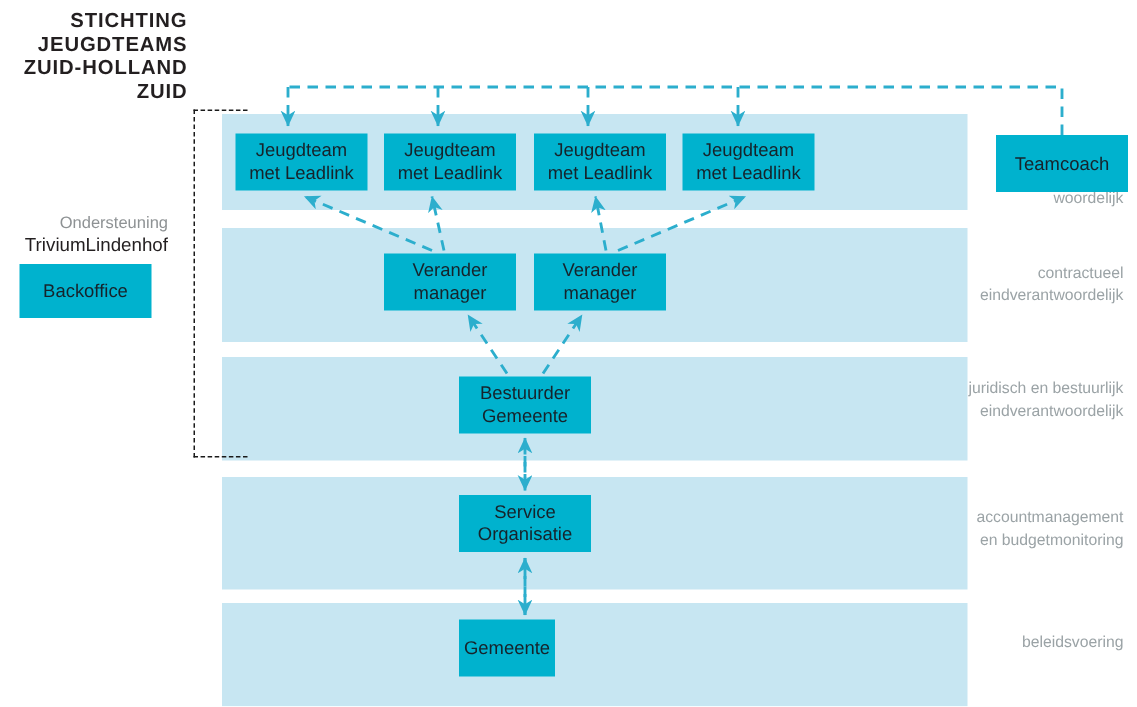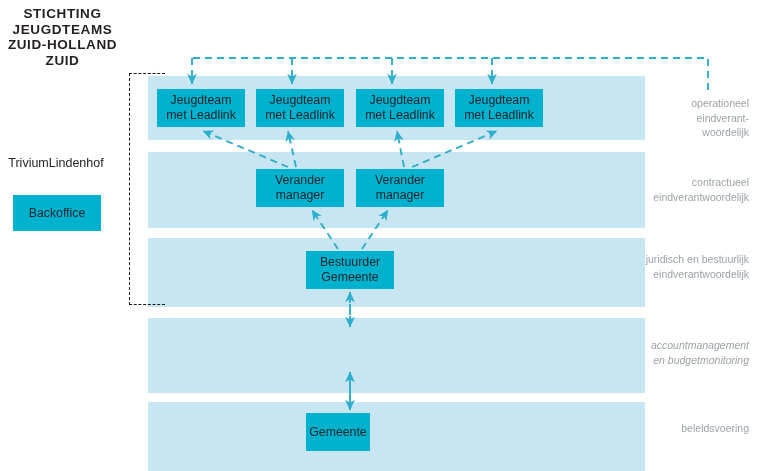--- a/index.html
+++ b/index.html
@@ -14,21 +14,21 @@
     background: #ffffff;
     font-family: "Liberation Sans", sans-serif;
     overflow: hidden;
   }
   
   #org-title {
     position: absolute;
     left: 0px;
     top: 6px;
     width: 125px;
-    text-align: center;
+    text-align: right;
     font-size: 13.5px;
     font-weight: bold;
     letter-spacing: 0.6px;
     line-height: 15.5px;
     color: #231f20;
     white-space: pre-line;
   }
   
   #support-caption {
     position: absolute;
@@ -38,21 +38,21 @@
     text-align: right;
     font-size: 11px;
     color: #8e9294;
     line-height: 14px;
   }
   #support-org {
     position: absolute;
     left: 0px;
     top: 156px;
     width: 112px;
-    text-align: center;
+    text-align: right;
     font-size: 12.5px;
     color: #231f20;
     line-height: 15px;
   }
   
   .band {
     position: absolute;
     left: 148px;
     width: 497px;
     background: #c7e6f2;
@@ -106,37 +106,38 @@
 </head>
 <body>
 
 <div id="canvas">
 
   <div id="org-title">STICHTING
 JEUGDTEAMS
 ZUID-HOLLAND
 ZUID</div>
 
+  <div id="support-caption">Ondersteuning</div>
   <div id="support-org">TriviumLindenhof</div>
 
   <div class="band" style="top:76px;height:64px;"></div>
   <div class="band-label" style="top:96px;">operationeel
 eindverant-
 woordelijk</div>
 
   <div class="band" style="top:152px;height:76px;"></div>
   <div class="band-label" style="top:175px;">contractueel
 eindverantwoordelijk</div>
 
   <div class="band" style="top:238px;height:69px;"></div>
   <div class="band-label" style="top:252px;">juridisch en bestuurlijk
 eindverantwoordelijk</div>
 
   <div class="band" style="top:318px;height:75px;"></div>
-  <div class="band-label" style="top:338px;font-style:italic;">accountmanagement
+  <div class="band-label" style="top:338px;">accountmanagement
 en budgetmonitoring</div>
 
   <div class="band" style="top:402px;height:69px;"></div>
   <div class="band-label" style="top:421px;">beleidsvoering</div>
 
   <div id="scope-outline"></div>
 
   <svg id="connectors" viewBox="0 0 758 471" xmlns="http://www.w3.org/2000/svg">
     <defs>
       <marker id="ah" markerWidth="7" markerHeight="7" refX="5.4" refY="2.6" orient="auto" markerUnits="strokeWidth">
@@ -178,18 +179,21 @@
   <div class="node" style="left:455px;top:89px;width:88px;height:38px;">Jeugdteam
 met Leadlink</div>
 
   <div class="node" style="left:256px;top:169px;width:88px;height:38px;">Verander
 manager</div>
   <div class="node" style="left:356px;top:169px;width:88px;height:38px;">Verander
 manager</div>
 
   <div class="node" style="left:306px;top:251px;width:88px;height:38px;">Bestuurder
 Gemeente</div>
+  <div class="node" style="left:306px;top:330px;width:88px;height:38px;">Service
+Organisatie</div>
   <div class="node" style="left:306px;top:413px;width:64px;height:38px;">Gemeente</div>
 
+  <div class="node" style="left:664px;top:90px;width:88px;height:38px;">Teamcoach</div>
 
-  <div class="node" style="left:13px;top:176px;width:88px;height:36px;margin-top:19px;">Backoffice</div>
+  <div class="node" style="left:13px;top:176px;width:88px;height:36px;">Backoffice</div>
 
 </div>
 
 </body></html>

